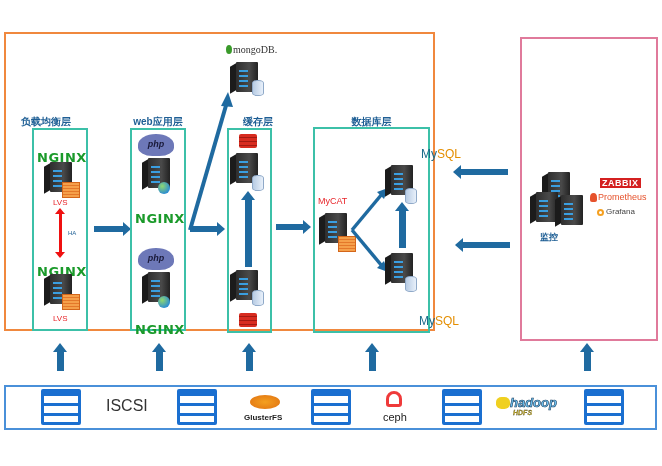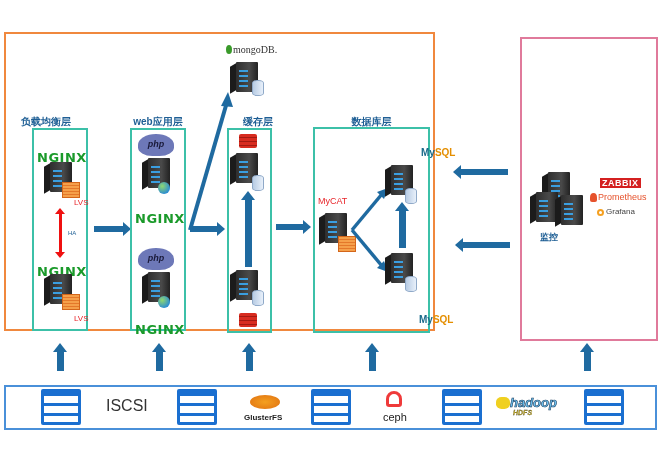--- a/index.html
+++ b/index.html
@@ -3,38 +3,38 @@
 <meta charset="utf-8">
 <style>
   html,body{margin:0;padding:0;background:#ffffff;}
   body{width:662px;height:466px;position:relative;overflow:hidden;font-family:"Liberation Sans",sans-serif;}
   .abs{position:absolute;}
   .frame-main{left:4px;top:32px;width:431px;height:299px;border:2px solid #f0883e;box-sizing:border-box;}
   .frame-mon{left:520px;top:37px;width:138px;height:304px;border:2px solid #e07a9b;box-sizing:border-box;}
   .layer{border:2px solid #3cc0a8;box-sizing:border-box;}
   .layer-title{font-size:10px;font-weight:bold;color:#1f5f95;text-align:center;white-space:nowrap;}
   .nginx{font-family:"DejaVu Sans",sans-serif;font-weight:bold;color:#1a9a2a;font-size:13px;letter-spacing:0.5px;margin-top:8px;}
-  .lvs{color:#e8262b;font-size:8px;margin-left:21px;}
+  .lvs{color:#e8262b;font-size:8px;}
   .server{width:22px;height:30px;background:linear-gradient(90deg,#2e2e2e,#4a4a4a 60%,#222);border-radius:1px;}
   .server::before{content:"";position:absolute;left:-6px;top:3px;width:6px;height:27px;background:#1b1b1b;transform:skewY(-30deg);}
   .server .bars{position:absolute;left:3px;top:8px;width:9px;height:18px;background:repeating-linear-gradient(180deg,#3a9ee0 0 2px,transparent 2px 5px);}
   .disk{width:10px;height:14px;background:linear-gradient(90deg,#b8cce4,#e8f0fa);border-radius:5px/3px;border:1px solid #8fa9c8;}
   .firewall{width:16px;height:14px;background:repeating-linear-gradient(180deg,#f5a04a 0 2px,#e4782a 2px 3px);border:1px solid #d4661a;}
   .globe{width:12px;height:12px;border-radius:50%;background:radial-gradient(circle at 35% 35%,#8fd870,#2f8fd0 70%);}
   .php{width:36px;height:22px;border-radius:50% 50% 40% 40%;background:#6d78b8;color:#1a1a3a;font-style:italic;font-weight:bold;font-size:9px;text-align:center;line-height:20px;}
   .redis{width:18px;height:14px;background:repeating-linear-gradient(180deg,#d82c20 0 3px,#a31a12 3px 4px);border-radius:2px;}
   .arrow-h{height:6px;background:#1f6aa0;}
   .arrow-h::after{content:"";position:absolute;right:-7px;top:-4px;border-left:8px solid #1f6aa0;border-top:7px solid transparent;border-bottom:7px solid transparent;}
   .arrow-hl{height:6px;background:#1f6aa0;}
   .arrow-hl::before{content:"";position:absolute;left:-7px;top:-4px;border-right:8px solid #1f6aa0;border-top:7px solid transparent;border-bottom:7px solid transparent;}
   .arrow-up{width:7px;background:#1f6aa0;}
   .arrow-up::before{content:"";position:absolute;top:-8px;left:-4px;border-bottom:9px solid #1f6aa0;border-left:7.5px solid transparent;border-right:7.5px solid transparent;}
   .storage-bar{left:4px;top:385px;width:653px;height:45px;border:2px solid #4a90d9;box-sizing:border-box;}
   .storage-icon{width:40px;height:36px;border:3px solid #1a6fd0;box-sizing:border-box;border-top-width:7px;border-radius:2px;background:repeating-linear-gradient(180deg,#fff 0 7px,#1a6fd0 7px 10px);}
-  .mysql{font-weight:bold;font-size:10px;padding-left:36px;}
+  .mysql{font-weight:normal;font-size:12px;padding-left:36px;}
   .mysql .my{color:#1a6a8a;} .mysql .sql{color:#e48e00;}
 </style>
 </head>
 <body>
 
 <div class="abs frame-main"></div>
 
 <div class="abs layer-title" style="left:16px;top:115px;width:60px;">负载均衡层</div>
 <div class="abs layer" style="left:32px;top:128px;width:56px;height:203px;"></div>
 <div class="abs nginx" style="left:37px;top:142px;">NGINX</div>

